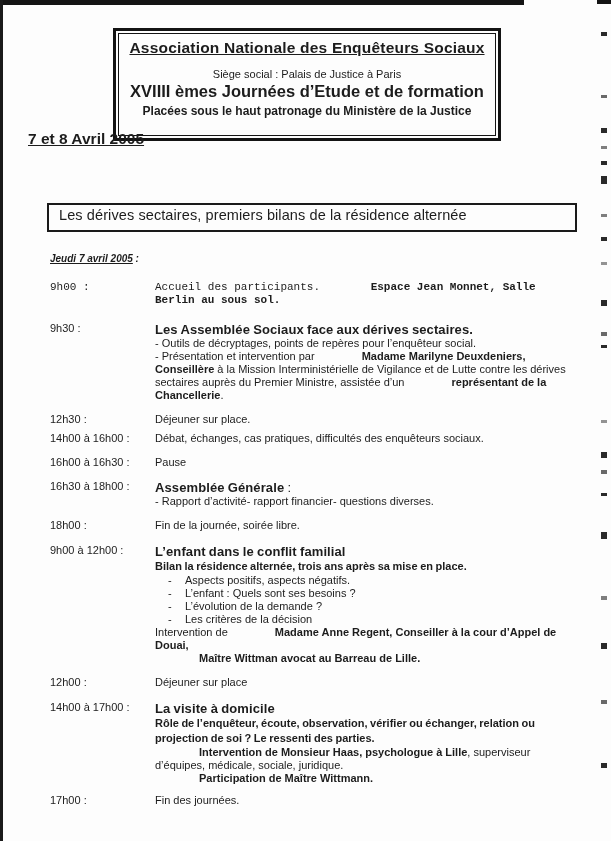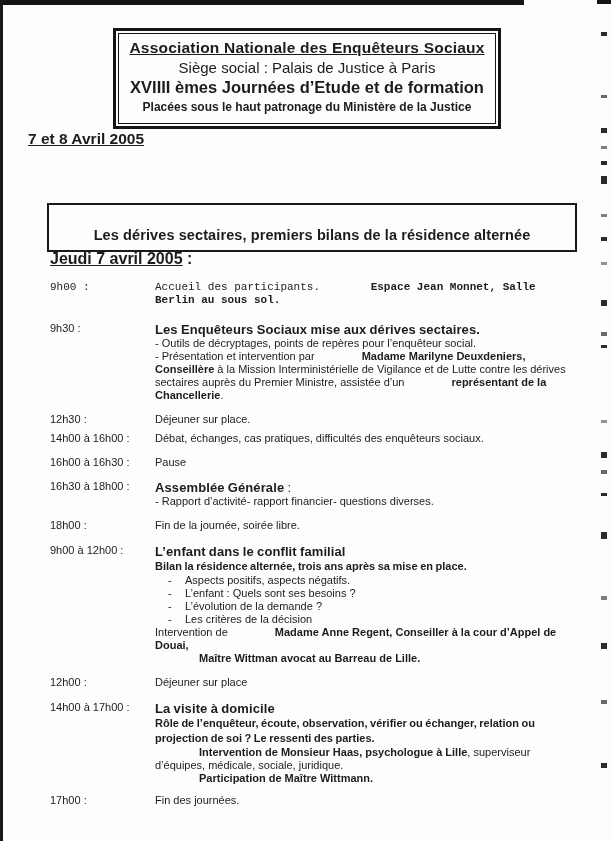--- a/index.html
+++ b/index.html
@@ -13,33 +13,33 @@
     overflow:hidden;
     margin:0 auto;
   }
   
   .edge-top{position:absolute;left:0;top:0;width:524px;height:5px;background:#141414;}
   .edge-top-right{position:absolute;left:597px;top:0;width:14px;height:4px;background:#141414;}
   .edge-left{position:absolute;left:0;top:0;width:3px;height:841px;background:#1a1a1a;}
   .speck{position:absolute;left:601px;width:6px;height:3px;background:#2a2a2a;}
   
   .header-box{position:absolute;left:113px;top:28px;width:382px;border:3px solid #141414;}
-  .header-inner{border:1px solid #141414;margin:2px;text-align:center;padding:5px 4px 9px;}
+  .header-inner{border:1px solid #141414;margin:2px;text-align:center;padding:5px 4px 17px;}
   .org{font-size:15.5px;font-weight:bold;text-decoration:underline;letter-spacing:.2px;}
-  .siege{font-size:15px;margin-top:2px;}
+  .siege{font-size:11px;margin-top:11px;}
   .event{font-size:16.5px;font-weight:bold;margin-top:2px;}
   .patron{font-size:12px;font-weight:bold;margin-top:3px;}
   
   .datetitle{position:absolute;left:0;top:130px;width:100%;text-align:left;font-size:15.5px;font-weight:bold;padding-left:28px;}
   .datetitle span{text-decoration:underline;}
   
-  .themebox{position:absolute;left:47px;top:203px;width:506px;border:2px solid #1a1a1a;padding:22px 10px 7px;font-size:14.5px;font-weight:bold;letter-spacing:.1px;text-align:center;}
+  .themebox{position:absolute;left:47px;top:203px;width:506px;border:2px solid #1a1a1a;padding:2px 10px 7px;font-size:14.5px;font-weight:normal;letter-spacing:.1px;}
   
   .schedule{position:absolute;left:50px;top:250px;width:528px;font-size:11px;line-height:13px;}
-  .dayhead{font-size:16px;font-weight:bold;line-height:17px;margin-bottom:14px;}
+  .dayhead{font-size:10px;font-weight:bold;line-height:17px;margin-bottom:14px;font-style:italic;}
   .dayhead .u{text-decoration:underline;}
   .row{display:flex;}
   .time{width:105px;flex:none;}
   .content{width:423px;flex:none;}
   .sectitle{font-size:13px;font-weight:bold;line-height:15px;letter-spacing:.1px;word-spacing:-.5px;}
   .sectitle2{font-size:11px;font-weight:bold;line-height:15px;word-spacing:-.5px;}
   .b{font-weight:bold;padding-left:44px;}
   .brow{display:flex;padding-left:13px;}
   .dash{width:17px;flex:none;}
   .mb15{margin-bottom:15px;font-family:Liberation Mono, monospace;} .mb12{margin-bottom:12px;}
@@ -98,21 +98,21 @@
     <div class="dayhead"><span class="u">Jeudi 7 avril 2005</span><span> :</span></div>
 
     <div class="row mb15">
       <div class="time">9h00 :</div>
       <div class="content"><span>Accueil des participants. </span><span class="b">Espace Jean Monnet, Salle Berlin au sous sol.</span></div>
     </div>
 
     <div class="row mb11">
       <div class="time">9h30 :</div>
       <div class="content">
-        <div class="sectitle">Les Enquêteurs Sociaux mise aux dérives sectaires.</div>
+        <div class="sectitle">Les Assemblée Sociaux face aux dérives sectaires.</div>
         <div>- Outils de décryptages, points de repères pour l’enquêteur social.</div>
         <div><span>- Présentation et intervention par </span><span class="b">Madame Marilyne Deuxdeniers, Conseillère</span><span> à la Mission Interministérielle de Vigilance et de Lutte contre les dérives sectaires auprès du Premier Ministre, assistée d’un </span><span class="b">représentant de la Chancellerie</span><span>.</span></div>
       </div>
     </div>
 
     <div class="row mb6">
       <div class="time">12h30 :</div>
       <div class="content">Déjeuner sur place.</div>
     </div>
 

